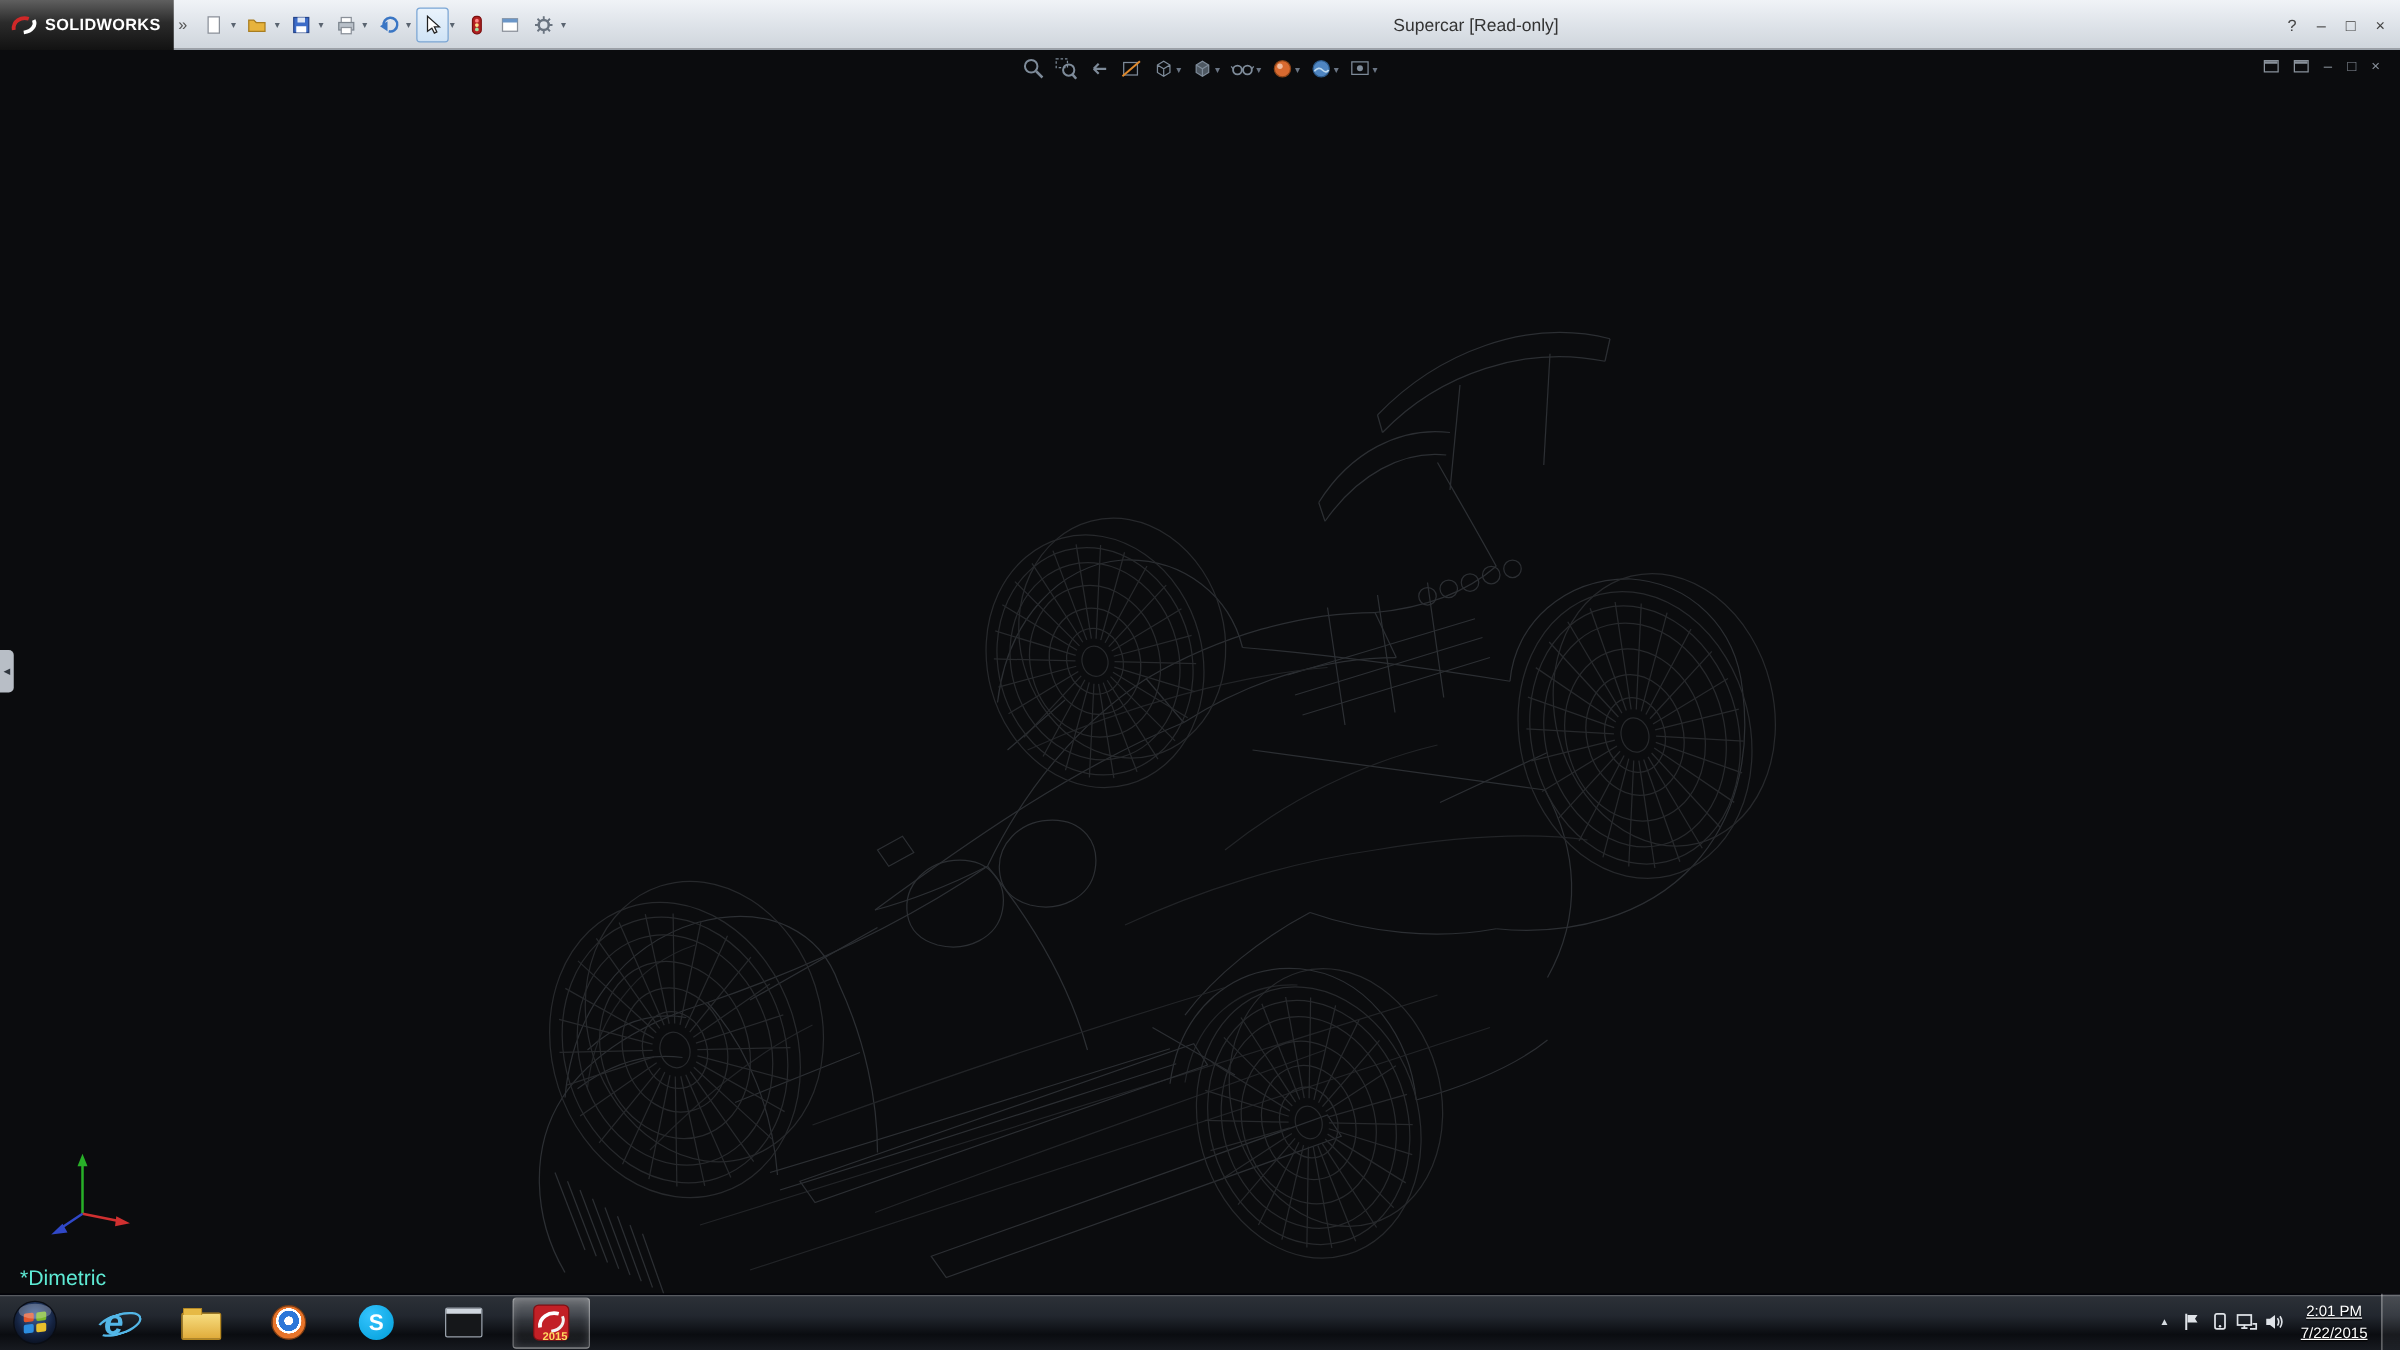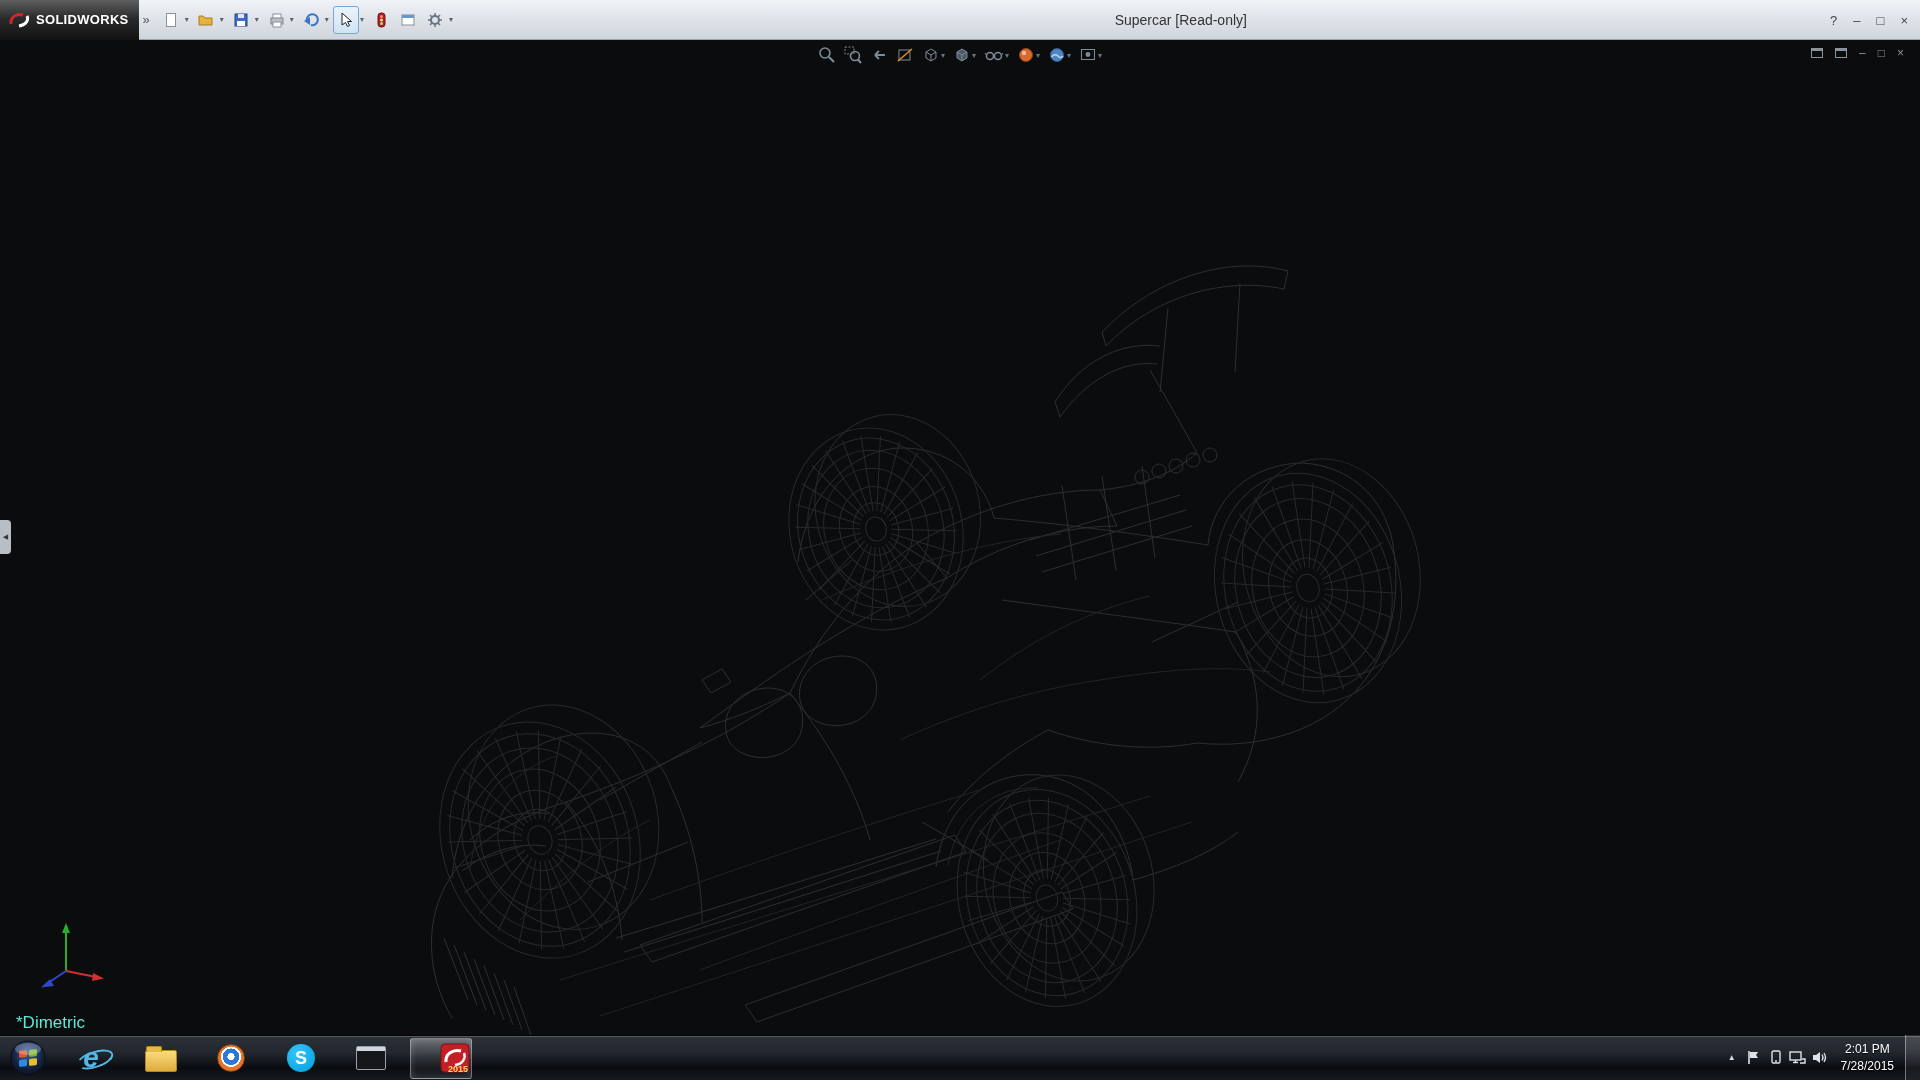--- a/index.html
+++ b/index.html
@@ -80,21 +80,20 @@
     box-shadow:inset 0 1px 0 rgba(255,255,255,.20);
     display:flex; align-items:center;
   }
   .start{ margin-left:8px; width:40px; height:40px; display:flex; align-items:center; justify-content:center; }
   .tb-icons{ display:flex; margin-left:12px; gap:8px; }
   .tb-slot{ width:62px; height:41px; display:flex; align-items:center; justify-content:center; border-radius:3px; }
   .tb-slot.active{
     background:linear-gradient(rgba(255,255,255,.30), rgba(255,255,255,.10) 45%, rgba(255,255,255,.03));
     border:1px solid rgba(255,255,255,.38);
     box-shadow:inset 0 0 7px rgba(255,255,255,.18);
-    justify-content:flex-end;
   }
   .ie-e{
     position:relative; color:#53b7e8; font-size:28px; font-weight:bold; font-style:italic; line-height:1;
   }
   .ie-e::after{
     content:""; position:absolute; left:-7px; top:7px; width:34px; height:13px;
     border:2px solid #53b7e8; border-radius:50%; transform:rotate(-18deg);
     border-left-color:transparent;
   }
   .folder{
@@ -119,21 +118,21 @@
     position:relative; width:30px; height:24px; background:#15171a;
     border:1px solid #98a0aa; border-radius:2px;
   }
   .cmd::before{ content:""; position:absolute; top:0; left:0; right:0; height:4px; background:#cfd6de; }
   .tray{
     position:absolute; right:0; bottom:0; height:45px;
     display:flex; align-items:center;
   }
   .tray-btn{ width:22px; display:flex; align-items:center; justify-content:center; }
   .tray-expand{ color:#d6dbe1; font-size:8px; }
-  .clock{ text-align:center; color:#fff; font-size:12px; line-height:1.35; margin:0 9px 0 10px; text-shadow:0 1px 1px #000; }
+  .clock{ text-align:center; color:#fff; font-size:12px; line-height:1.35; margin:0 9px 0 10px; text-shadow:0 1px 1px #000;text-decoration:underline; }
   .show-desktop{
     width:15px; height:45px; margin-left:2px;
     border-left:1px solid rgba(255,255,255,.40);
     background:linear-gradient(rgba(255,255,255,.14), rgba(255,255,255,.03));
   }
 </style>
 </head>
 <body>
 
 <div class="screen">
@@ -620,19 +619,19 @@
         </svg>
       </span>
       <span class="tray-btn">
         <svg width="16" height="15" viewBox="0 0 16 15">
           <polygon points="1,5 4,5 8,2 8,13 4,10 1,10" fill="#dfe3e8"></polygon>
           <path d="M10,4.5 Q12,7.5 10,10.5 M12,3 Q15,7.5 12,12" stroke="#dfe3e8" fill="none" stroke-width="1.3"></path>
         </svg>
       </span>
       <span class="clock">
         <span>2:01 PM</span><br>
-        <span>7/28/2015</span>
+        <span>7/22/2015</span>
       </span>
       <span class="show-desktop"></span>
     </div>
   </footer>
 
 </div>
 
 </body></html>

